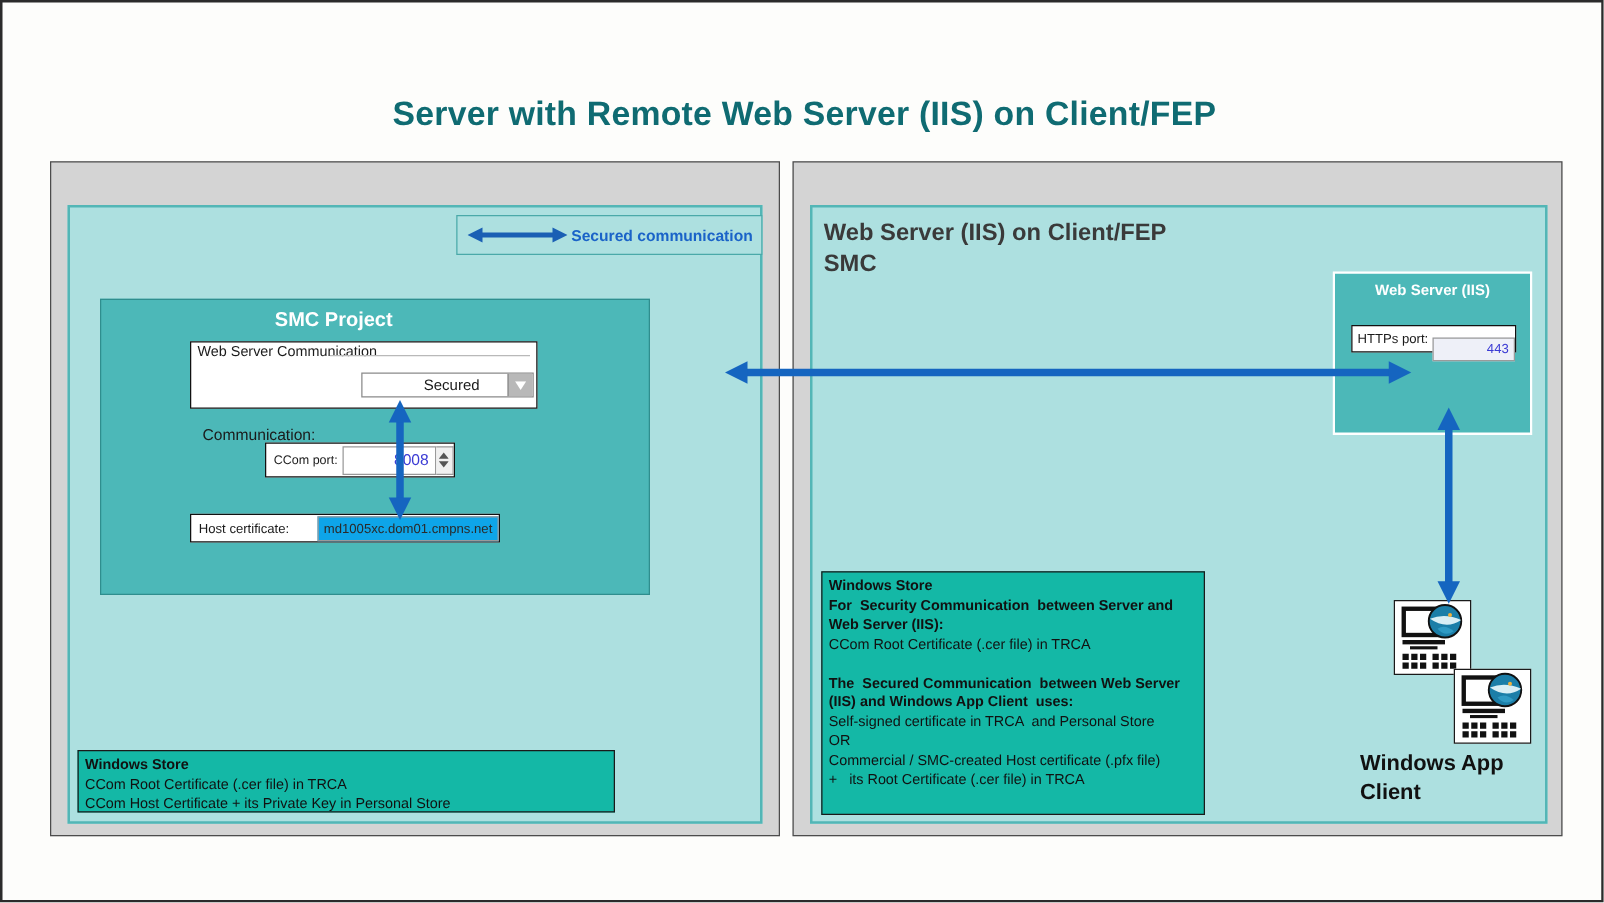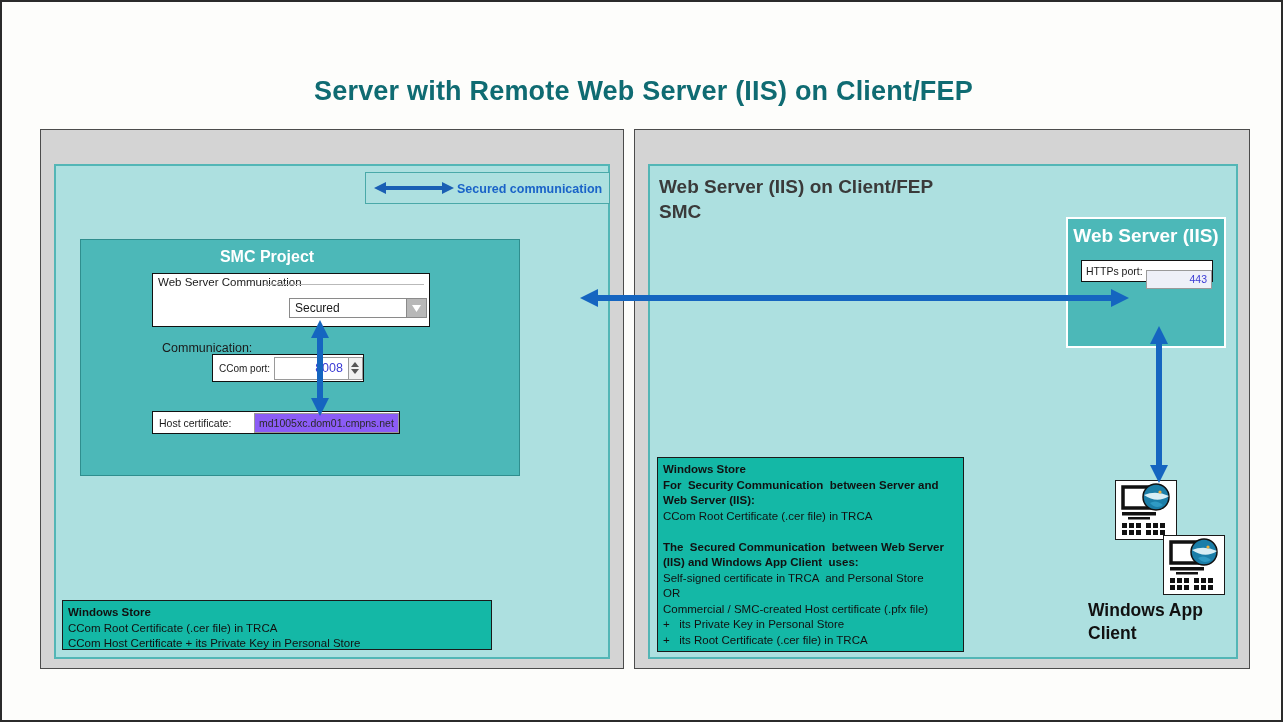--- a/index.html
+++ b/index.html
@@ -103,21 +103,21 @@
     background: #b9b9b9;
   }
   #communication-label {
     left: 160px; top: 299px; width: 130px;
     font-size: 12.5px; color: #1a1a1a; margin-top: 40px;
   }
   #communication-select {
     left: 287px; top: 296px; width: 138px; height: 20px;
     background: #ffffff;
     border: 1px solid #8a8a8a;
-    display: flex; align-items: center;
+    display: flex; align-items: center; padding-left: 44px;
   }
   #communication-value {
     padding-left: 5px;
     font-size: 12px; color: #1a1a1a;
     flex: 1;
   }
   #communication-chevron {
     width: 19px; height: 18px;
     background: #b8b8b8;
     border-left: 1px solid #8a8a8a;
@@ -162,39 +162,39 @@
     background: #ffffff;
     border: 1.5px solid #111111;
     display: flex; align-items: center;
   }
   #host-certificate-label {
     padding-left: 6px; width: 105px;
     font-size: 10.5px; color: #1a1a1a;
   }
   #host-certificate-input {
     width: 158px; height: 18px;
-    background: #8b5cf6;
+    background: #0ea5e9;
     border: 1px solid #9a9a9a;
     display: flex; align-items: center;
   }
   #host-certificate-value {
     padding-left: 4px;
     font-size: 10.5px; color: #2a2a2a;
   }
 
   
   #web-server-iis-box {
     left: 1064px; top: 215px; width: 160px; height: 131px;
     background: #4cb8b8;
     border: 2px solid #ffffff;
   }
   #web-server-iis-title {
     left: 1064px; top: 223px; width: 160px;
     text-align: center;
-    font-size: 19px; font-weight: bold; color: #ffffff;
+    font-size: 12px; font-weight: bold; color: #ffffff;
   }
   #https-port-field {
     left: 1079px; top: 258px; width: 132px; height: 22px;
     background: #ffffff;
     border: 1.5px solid #111111;
     display: flex; align-items: center;
   }
   #https-port-label {
     padding-left: 4px;
     font-size: 10.5px; color: #1a1a1a; white-space: nowrap;
@@ -332,21 +332,20 @@
     <div id="right-note-lines">
         <div class="note-line bold">For  Security Communication  between Server and</div>
         <div class="note-line bold">Web Server (IIS):</div>
         <div class="note-line">CCom Root Certificate (.cer file) in TRCA</div>
         <div class="note-line">&nbsp;</div>
         <div class="note-line bold">The  Secured Communication  between Web Server</div>
         <div class="note-line bold">(IIS) and Windows App Client  uses:</div>
         <div class="note-line">Self-signed certificate in TRCA  and Personal Store</div>
         <div class="note-line">OR</div>
         <div class="note-line">Commercial / SMC-created Host certificate (.pfx file)</div>
-        <div class="note-line">+   its Private Key in Personal Store</div>
         <div class="note-line">+   its Root Certificate (.cer file) in TRCA</div>
       </div>
   </div>
 
   <div class="abs client-icon" id="client-icon-back">
     <svg width="58" height="56" viewBox="0 0 58 56">
       <rect x="7" y="6" width="30" height="21" fill="none" stroke="#111" stroke-width="3.5"></rect>
       <rect x="6" y="31" width="34" height="3.5" fill="#111"></rect>
       <rect x="12" y="36" width="22" height="2.5" fill="#111"></rect>
       <g fill="#111">

